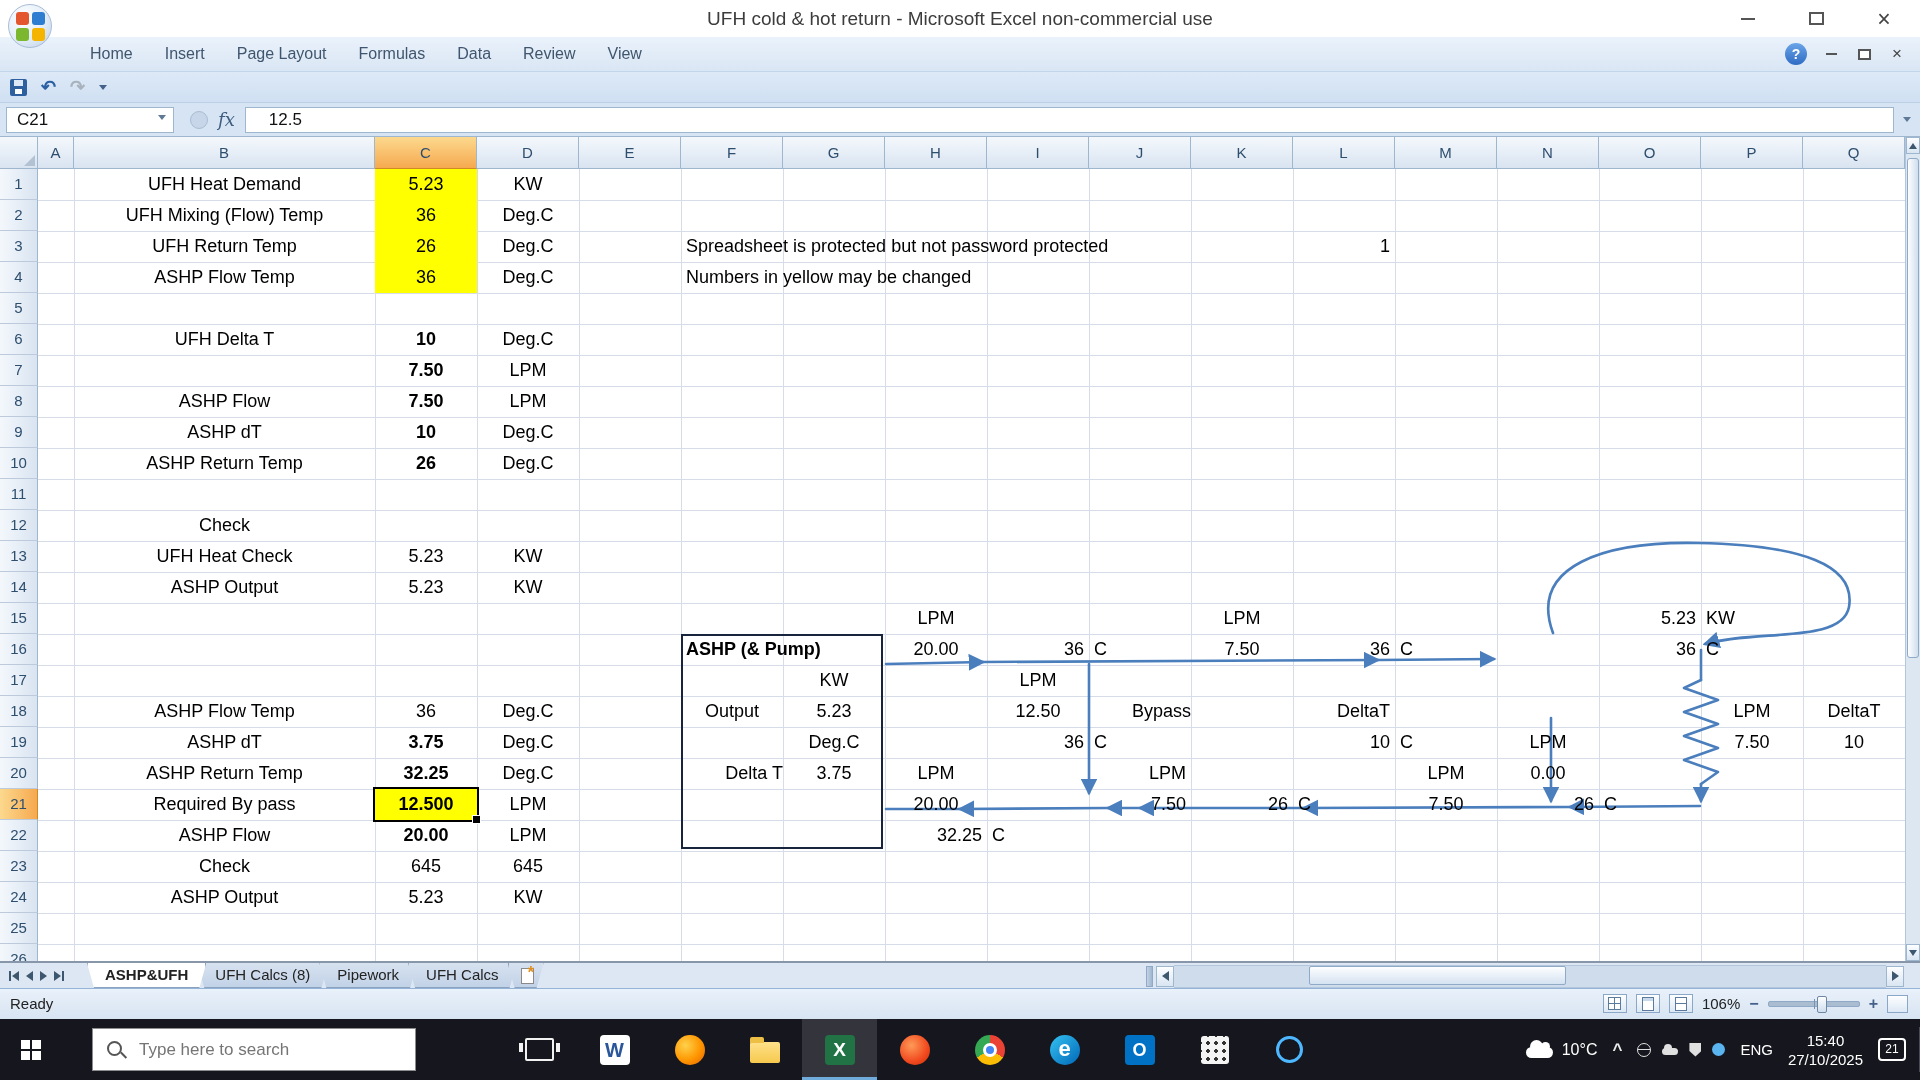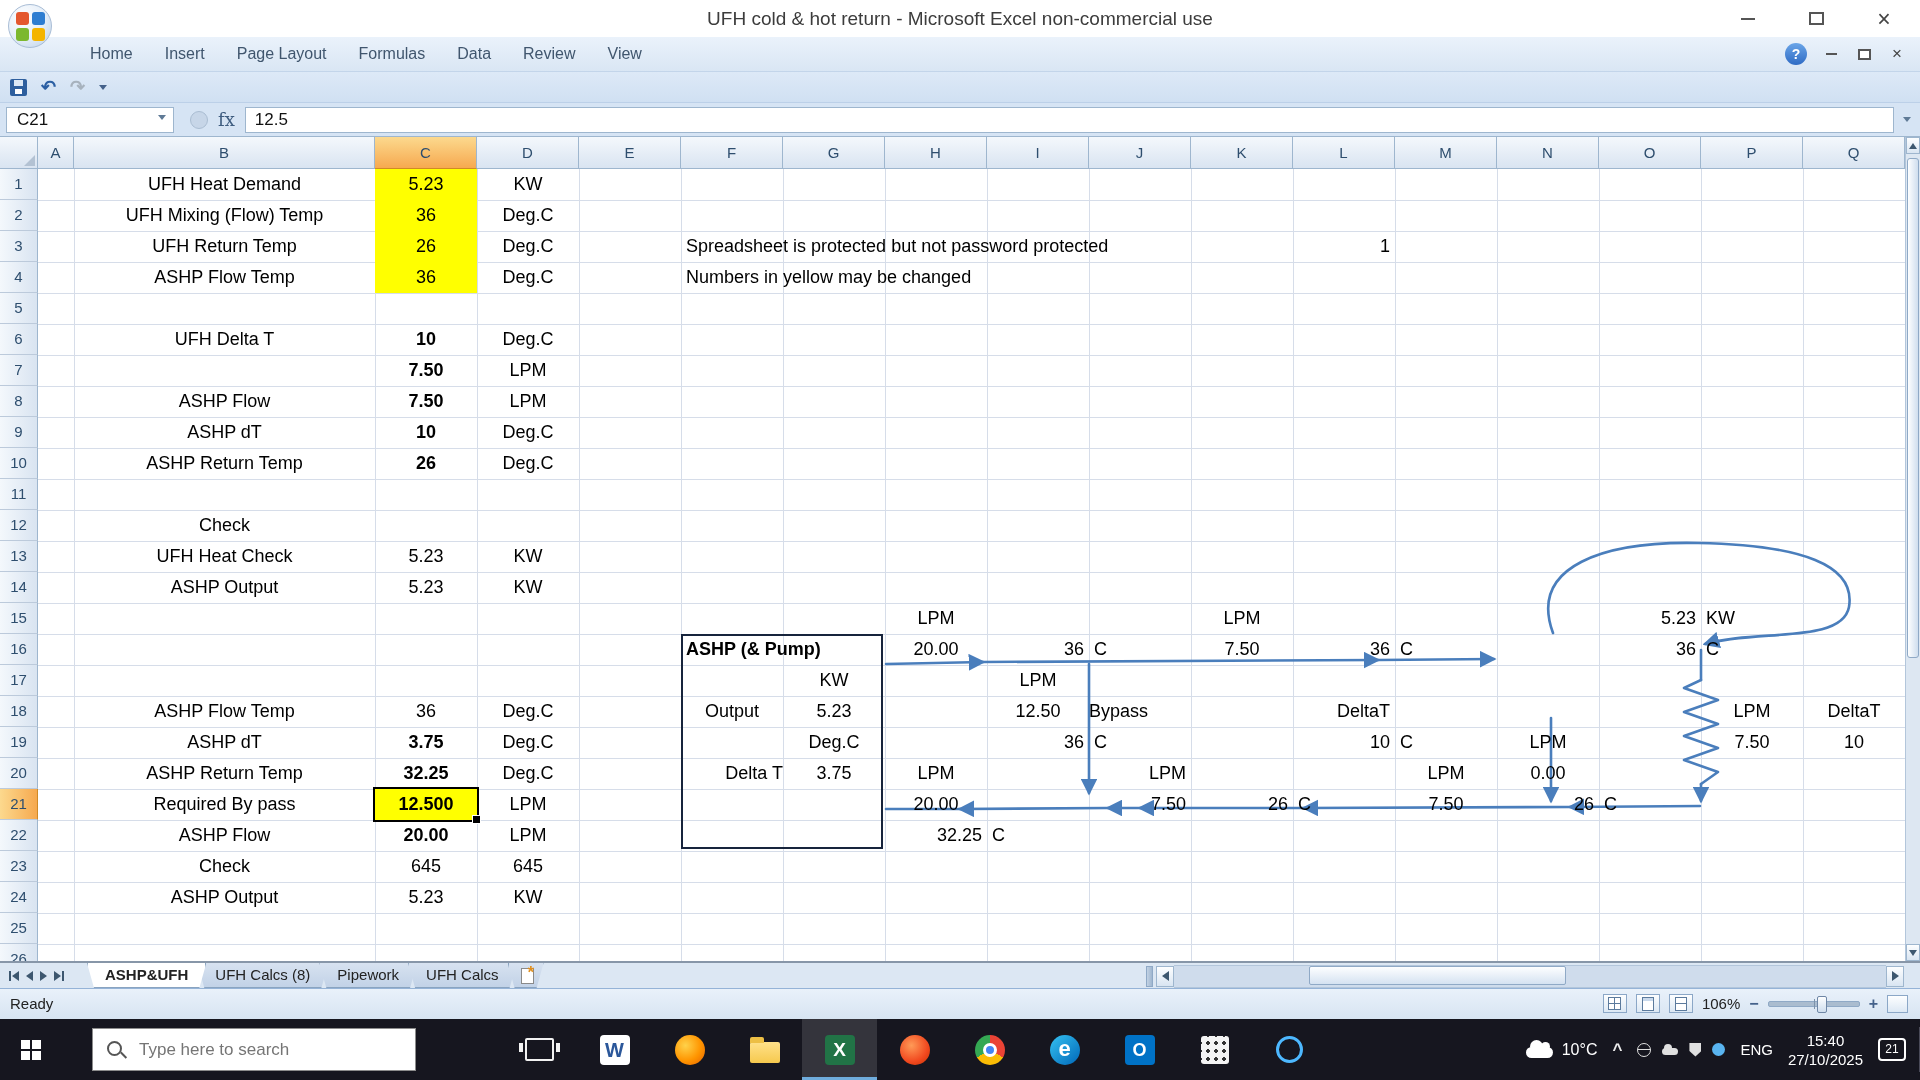--- a/index.html
+++ b/index.html
@@ -35,22 +35,22 @@
 .ic-save::after{content:'';position:absolute;bottom:2px;left:5px;right:5px;height:5px;background:#fff}
 .ic-undo{font-size:18px;color:#2b5fa3;font-weight:bold;line-height:18px}
 .ic-redo{font-size:18px;color:#a7b2bd;font-weight:bold;line-height:18px}
 .ic-qmenu{width:0;height:0;border:4px solid transparent;border-top:5px solid #44618a;margin-top:4px}
 
 
 #fbar{position:absolute;left:0;top:103px;width:1920px;height:34px;background:#d6e4f4;border-bottom:1px solid #9eb6ce;box-sizing:border-box;display:flex;align-items:center}
 #namebox{width:168px;height:26px;background:#fff;border:1px solid #9eb6ce;margin-left:6px;position:relative;line-height:24px;padding-left:10px;font-size:17px;color:#111;box-sizing:border-box}
 .nb-chev{position:absolute;right:5px;top:10px;width:0;height:0;border:4px solid transparent;border-top:5px solid #5f7a96}
 #fb-dot{width:16px;height:16px;border-radius:50%;background:#c7d6e8;border:1px solid #aabdd2;margin:0 10px}
-#fx{font-family:"DejaVu Serif",serif;font-size:18px;color:#3f5d80;margin-right:10px}
-#fb-field{flex:1;height:26px;background:#fff;border:1px solid #9eb6ce;line-height:24px;padding-left:9px;font-size:17px;color:#111;box-sizing:border-box}
+#fx{font-family:"DejaVu Serif",serif;font-style:italic;font-size:18px;color:#3f5d80;margin-right:10px}
+#fb-field{flex:1;height:26px;background:#fff;border:1px solid #9eb6ce;line-height:24px;padding-left:23px;font-size:17px;color:#111;box-sizing:border-box}
 #fb-chev{width:26px;display:flex;justify-content:center}
 .fb-tri{width:0;height:0;border:4px solid transparent;border-top:5px solid #5f7a96;margin-top:4px}
 
 
 #sheet{position:absolute;left:0;top:137px;width:1905px;height:824px;background:#fff;overflow:hidden}
 .gl{position:absolute;background:#d6dde9;z-index:1}
 .colhdr{position:absolute;top:0;height:32px;box-sizing:border-box;border-right:1px solid #9eb6ce;border-bottom:1px solid #9eb6ce;background:linear-gradient(#f4f8fc,#d9e4f1);text-align:center;font-size:15px;color:#2e4e6e;line-height:31px;z-index:5}
 .rowhdr{position:absolute;left:0;width:38px;height:31px;box-sizing:border-box;border-right:1px solid #9eb6ce;border-bottom:1px solid #bccadb;background:linear-gradient(90deg,#f4f8fc,#d9e4f1);text-align:center;font-size:15px;color:#2e4e6e;line-height:30px;z-index:5}
 .hlc{background:linear-gradient(#fcd98e,#f6a94f)!important;border-bottom-color:#cf8a26!important}
 .hlr{background:linear-gradient(90deg,#fcd98e,#f6a94f)!important;border-right-color:#cf8a26!important}
@@ -377,21 +377,21 @@
       <div class="cell" style="top: 497px; height: 31px; line-height: 31px; left: 1599px; width: 102px; box-sizing: border-box; text-align: right; padding-right: 5px;">36</div>
       <div class="cell" style="top: 497px; height: 31px; line-height: 31px; left: 1706px;">C</div>
       <div class="cell" style="top: 528px; height: 31px; line-height: 31px; left: 783px; width: 102px; box-sizing: border-box; text-align: center;">KW</div>
       <div class="cell" style="top: 528px; height: 31px; line-height: 31px; left: 987px; width: 102px; box-sizing: border-box; text-align: center;">LPM</div>
       <div class="cell" style="top: 559px; height: 31px; line-height: 31px; left: 74px; width: 301px; box-sizing: border-box; text-align: center;">ASHP Flow Temp</div>
       <div class="cell" style="top: 559px; height: 31px; line-height: 31px; left: 375px; width: 102px; box-sizing: border-box; text-align: center;">36</div>
       <div class="cell" style="top: 559px; height: 31px; line-height: 31px; left: 477px; width: 102px; box-sizing: border-box; text-align: center;">Deg.C</div>
       <div class="cell" style="top: 559px; height: 31px; line-height: 31px; left: 681px; width: 102px; box-sizing: border-box; text-align: center;">Output</div>
       <div class="cell" style="top: 559px; height: 31px; line-height: 31px; left: 783px; width: 102px; box-sizing: border-box; text-align: center;">5.23</div>
       <div class="cell" style="top: 559px; height: 31px; line-height: 31px; left: 987px; width: 102px; box-sizing: border-box; text-align: center;">12.50</div>
-      <div class="cell" style="top: 559px; height: 31px; line-height: 31px; left: 1089px; width: 102px; box-sizing: border-box; text-align: left;">Bypass</div>
+      <div class="cell" style="top: 559px; height: 31px; line-height: 31px; left: 1089px; width: 102px; box-sizing: border-box; text-align: right;">Bypass</div>
       <div class="cell" style="top: 559px; height: 31px; line-height: 31px; left: 1293px; width: 102px; box-sizing: border-box; text-align: right; padding-right: 5px;">DeltaT</div>
       <div class="cell" style="top: 559px; height: 31px; line-height: 31px; left: 1701px; width: 102px; box-sizing: border-box; text-align: center;">LPM</div>
       <div class="cell" style="top: 559px; height: 31px; line-height: 31px; left: 1803px; width: 102px; box-sizing: border-box; text-align: center;">DeltaT</div>
       <div class="cell" style="top: 590px; height: 31px; line-height: 31px; left: 74px; width: 301px; box-sizing: border-box; text-align: center;">ASHP dT</div>
       <div class="cell" style="top: 590px; height: 31px; line-height: 31px; left: 375px; width: 102px; box-sizing: border-box; text-align: center; font-weight: bold;">3.75</div>
       <div class="cell" style="top: 590px; height: 31px; line-height: 31px; left: 477px; width: 102px; box-sizing: border-box; text-align: center;">Deg.C</div>
       <div class="cell" style="top: 590px; height: 31px; line-height: 31px; left: 783px; width: 102px; box-sizing: border-box; text-align: center;">Deg.C</div>
       <div class="cell" style="top: 590px; height: 31px; line-height: 31px; left: 987px; width: 102px; box-sizing: border-box; text-align: right; padding-right: 5px;">36</div>
       <div class="cell" style="top: 590px; height: 31px; line-height: 31px; left: 1094px;">C</div>
       <div class="cell" style="top: 590px; height: 31px; line-height: 31px; left: 1293px; width: 102px; box-sizing: border-box; text-align: right; padding-right: 5px;">10</div>

